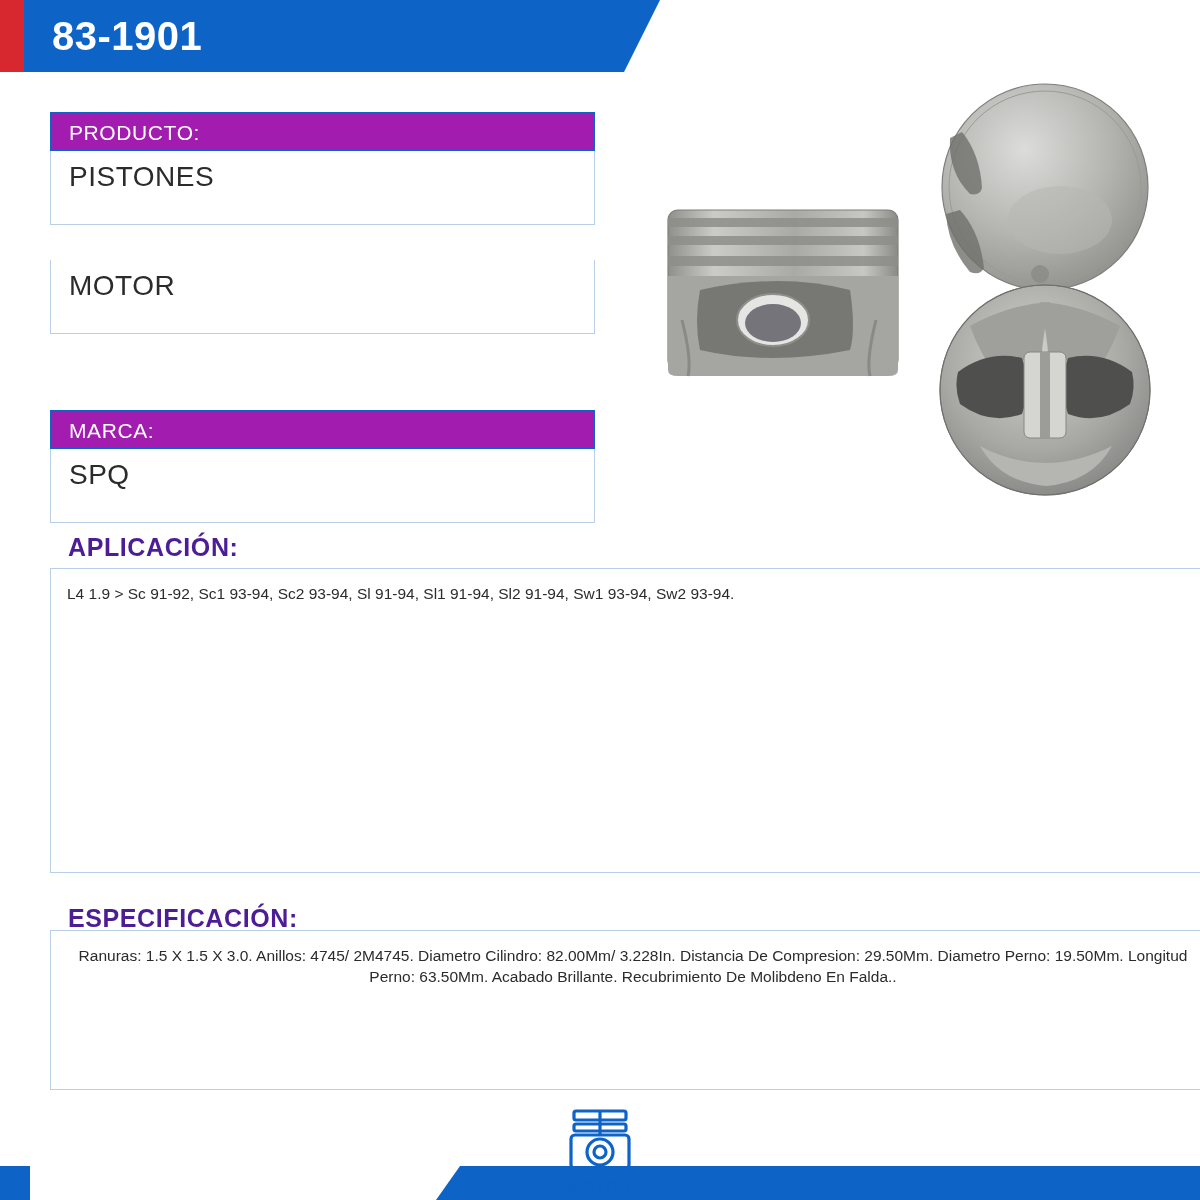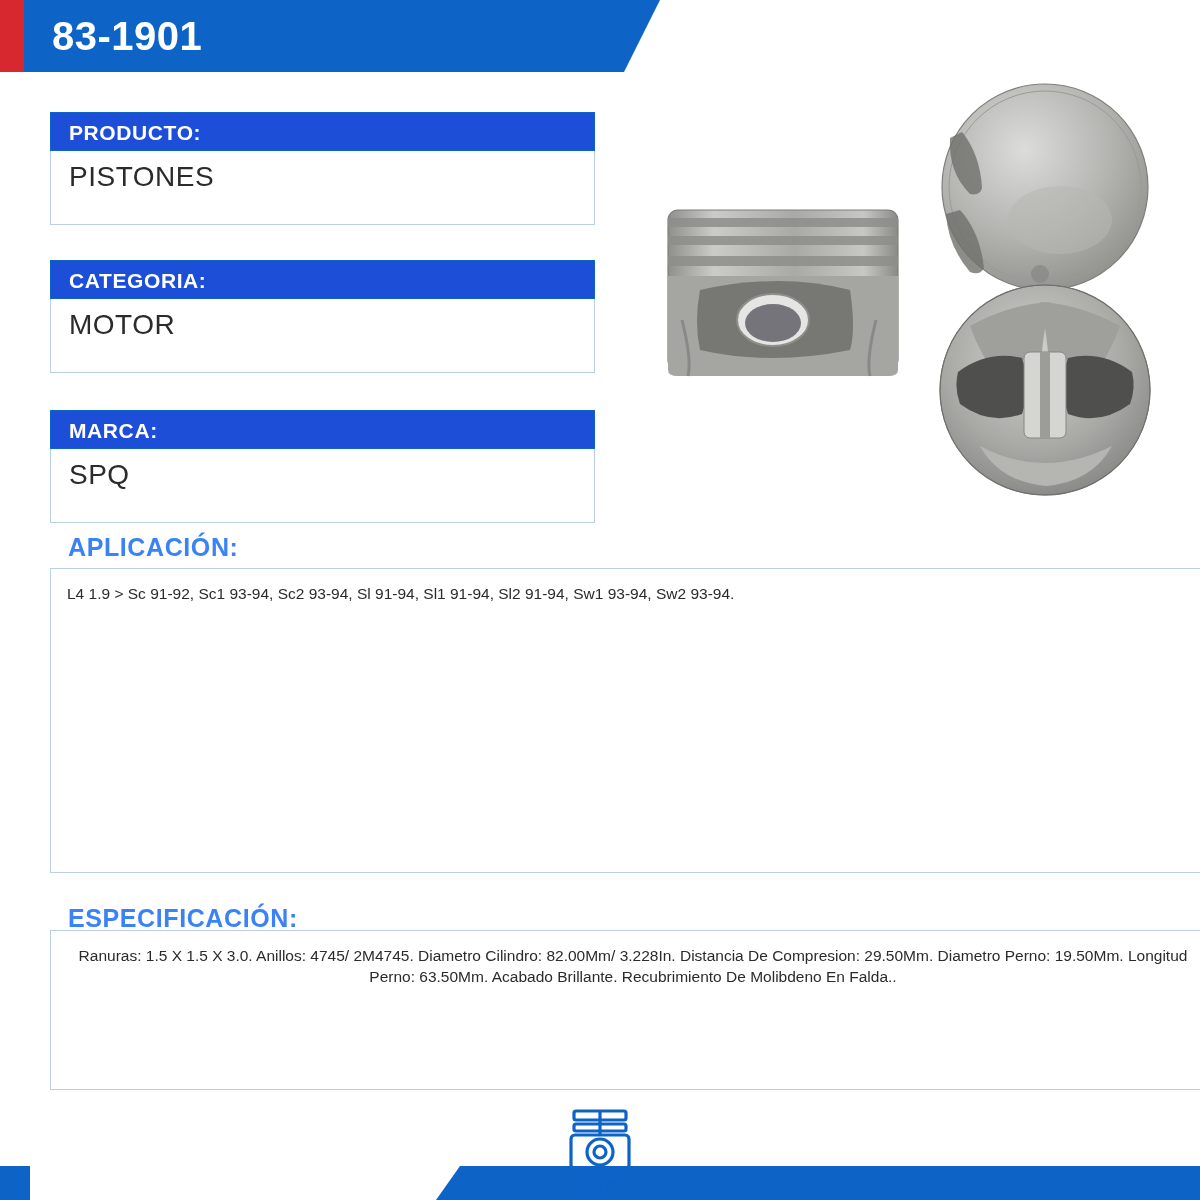--- a/index.html
+++ b/index.html
@@ -50,24 +50,24 @@
     line-height: 50px;
   }
 
   
   .info-block {
     position: absolute;
     left: 50px;
     width: 545px;
   }
   .info-label {
-    background: #1d4ed8;
+    background: #a21caf;
     color: #ffffff;
     font-size: 21px;
-    font-weight: bold;
+    font-weight: normal;
     letter-spacing: 0.6px;
     padding: 8px 0 8px 18px;
     box-sizing: border-box;
     height: 39px;
     border: 1px solid #0d63c6;
   }
   .info-value-box {
     border: 1px solid #b9cfe8;
     border-top: none;
     box-sizing: border-box;
@@ -91,21 +91,21 @@
     left: 640px;
     top: 80px;
     width: 540px;
     height: 440px;
   }
 
   
   .section-heading {
     position: absolute;
     left: 68px;
-    color: #3b82f6;
+    color: #4c1d95;
     font-size: 25px;
     font-weight: bold;
     letter-spacing: 0.6px;
   }
   #heading-aplicacion    { top: 533px; }
   #heading-especificacion{ top: 904px; }
 
   .section-box {
     position: absolute;
     left: 50px;
@@ -181,21 +181,20 @@
 </div>
 
 <div class="info-block" id="block-producto">
   <div class="info-label">PRODUCTO:</div>
   <div class="info-value-box">
     <div class="info-value">PISTONES</div>
   </div>
 </div>
 
 <div class="info-block" id="block-categoria">
-  <div class="info-label">CATEGORIA:</div>
   <div class="info-value-box">
     <div class="info-value">MOTOR</div>
   </div>
 </div>
 
 <div class="info-block" id="block-marca">
   <div class="info-label">MARCA:</div>
   <div class="info-value-box">
     <div class="info-value">SPQ</div>
   </div>

